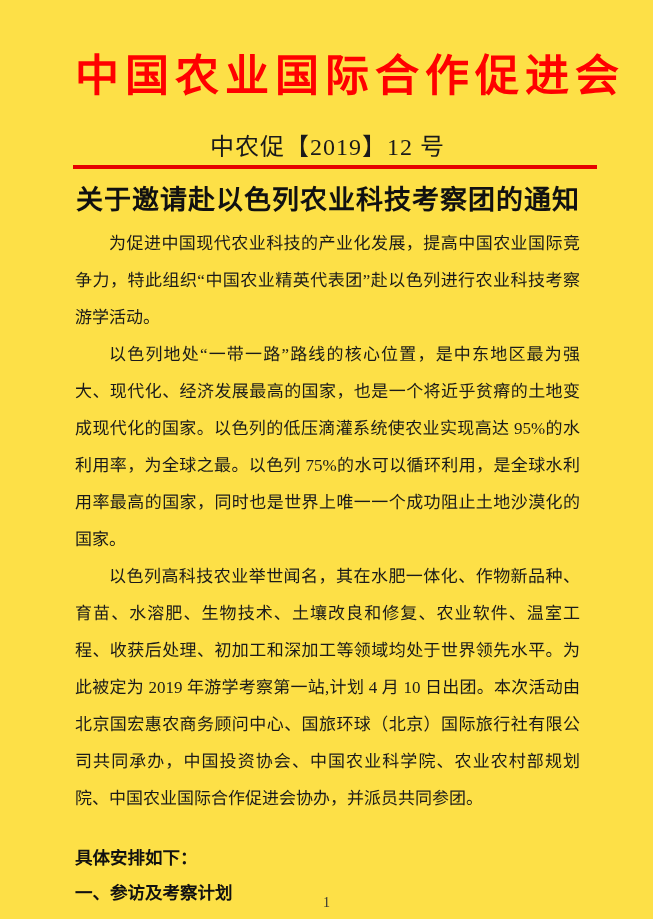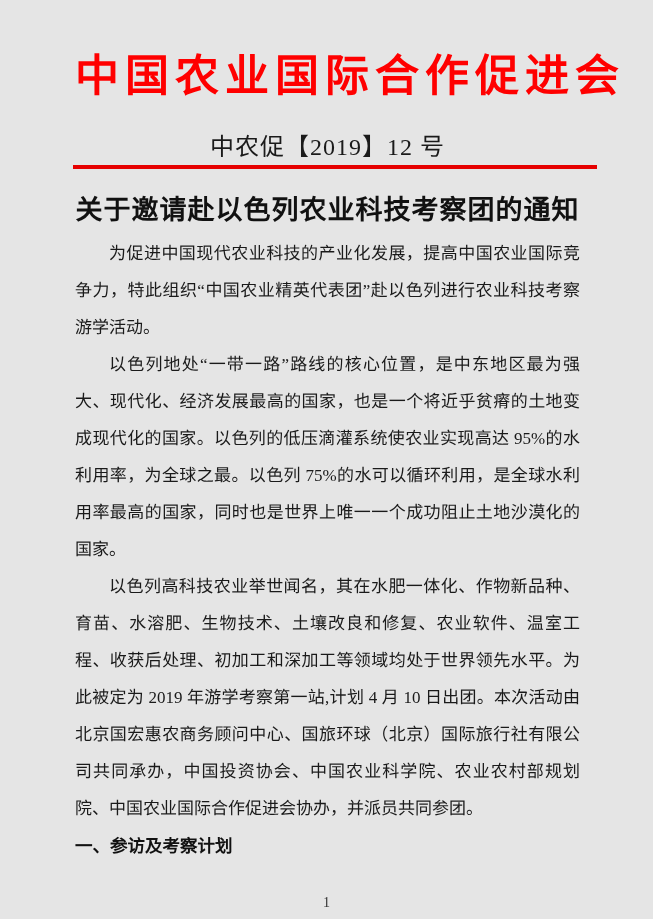--- a/index.html
+++ b/index.html
@@ -5,21 +5,21 @@
   html, body {
     margin: 0;
     padding: 0;
     background: #ffffff;
   }
   .doc {
     position: relative;
     width: 653px;
     height: 919px;
     margin: 0 auto;
-    background: #e5e5e5;
+    background: #fde047;
     box-sizing: border-box;
     padding: 50px 73px 12px 75px;
     overflow: hidden;
     font-family: "Liberation Serif", "DejaVu Serif", serif;
     color: #1a1a1a;
   }
   .org-title {
     margin: 0;
     padding-top: 2px;
     font-size: 44px;
@@ -39,25 +39,25 @@
     color: #1a1a1a;
     letter-spacing: 1px;
   }
   .red-rule {
     height: 4px;
     width: 524px;
     margin: 7px 0 0 -2px;
     background: var(--rule-red, #e60000);
   }
   .doc-title {
-    margin: 24px 0 0 0;
+    margin: 14px 0 0 0;
     font-size: 27px;
     line-height: 34px;
     font-weight: bold;
-    text-align: center;
+    text-align: right;
     letter-spacing: 1px;
     color: #111111;
     font-family: "Liberation Sans", "DejaVu Sans", sans-serif;
   }
   .body-text {
     margin-top: 8px;
   }
   .salutation {
     margin: 0;
     font-size: 17.5px;
@@ -107,20 +107,21 @@
     <h1 class="org-title">中国农业国际合作促进会</h1>
     <div class="doc-number">中农促【2019】12 号</div>
     <div class="red-rule"></div>
     <h2 class="doc-title">关于邀请赴以色列农业科技考察团的通知</h2>
   </header>
 
   <main class="body-text">
     <p class="para">为促进中国现代农业科技的产业化发展，提高中国农业国际竞争力，特此组织“中国农业精英代表团”赴以色列进行农业科技考察游学活动。</p>
     <p class="para">以色列地处“一带一路”路线的核心位置，是中东地区最为强大、现代化、经济发展最高的国家，也是一个将近乎贫瘠的土地变成现代化的国家。以色列的低压滴灌系统使农业实现高达 95%的水利用率，为全球之最。以色列 75%的水可以循环利用，是全球水利用率最高的国家，同时也是世界上唯一一个成功阻止土地沙漠化的国家。</p>
     <p class="para">以色列高科技农业举世闻名，其在水肥一体化、作物新品种、育苗、水溶肥、生物技术、土壤改良和修复、农业软件、温室工程、收获后处理、初加工和深加工等领域均处于世界领先水平。为此被定为 2019 年游学考察第一站,计划 4 月 10 日出团。本次活动由北京国宏惠农商务顾问中心、国旅环球（北京）国际旅行社有限公司共同承办，中国投资协会、中国农业科学院、农业农村部规划院、中国农业国际合作促进会协办，并派员共同参团。</p>
+    <p class="bold-head first">具体安排如下：</p>
     <p class="bold-head second">一、参访及考察计划</p>
   </main>
 
   <footer>
     <div class="page-number">1</div>
   </footer>
 
 </div>
 
 </body></html>

